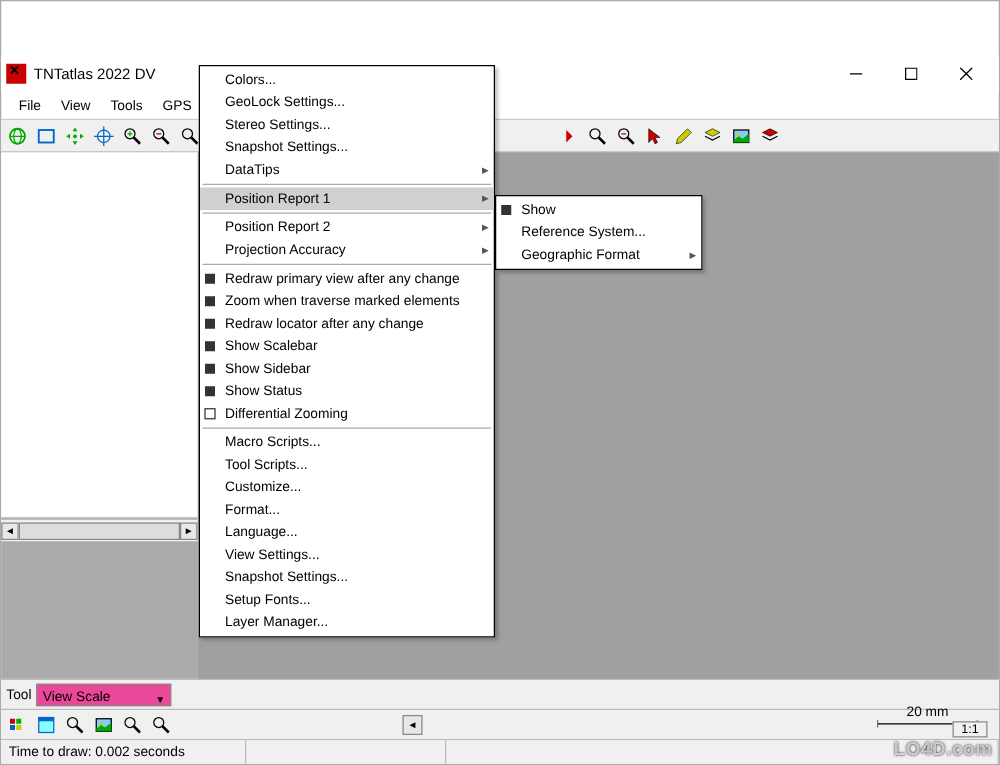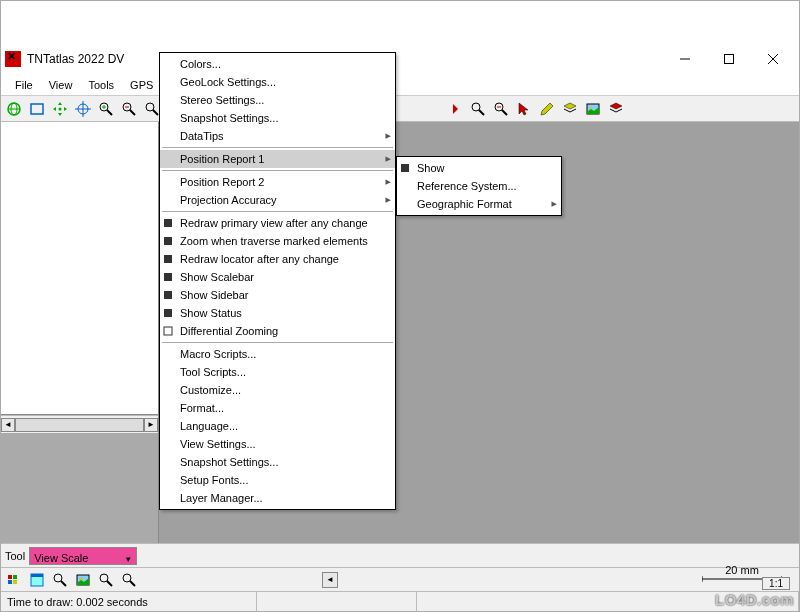--- a/index.html
+++ b/index.html
@@ -268,21 +268,21 @@
         <svg viewBox="0 0 16 16" class="tool-icon">
           <circle cx="6" cy="6" r="4" fill="none" stroke="#000"></circle>
           <line x1="9" y1="9" x2="14" y2="14" stroke="#000" stroke-width="2"></line>
         </svg>
       </div>
       <div style="width: 180px;"></div>
       <div style="width: 16px; height: 16px; border: 1px solid rgb(136, 136, 136); background: rgb(232, 232, 232); display: flex; align-items: center; justify-content: center; font-size: 8px;">◄</div>
     </div>
 
   <div class="statusbar">
-    <div class="status-cell" style="width:256px">Time to draw: 0.002 seconds</div>
+    <div class="status-cell" style="width:196px">Time to draw: 0.002 seconds</div>
     <div class="status-cell" style="width:160px"></div>
     <div class="status-cell" style="flex:1"></div>
   </div>
 </div>
 
 <div class="dropdown" id="dropdown">
     <div class="dd-item">Colors...</div>
     <div class="dd-item">GeoLock Settings...</div>
     <div class="dd-item">Stereo Settings...</div>
     <div class="dd-item">Snapshot Settings...</div>

